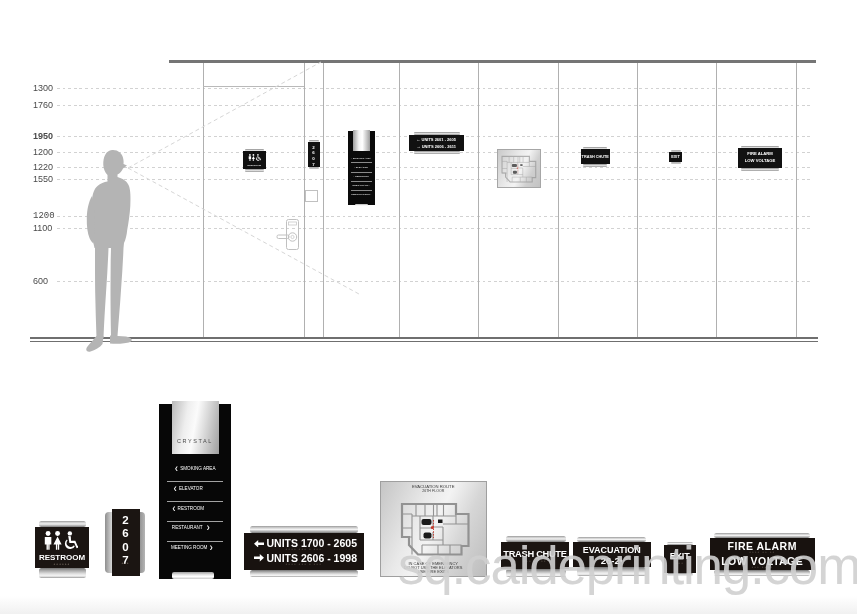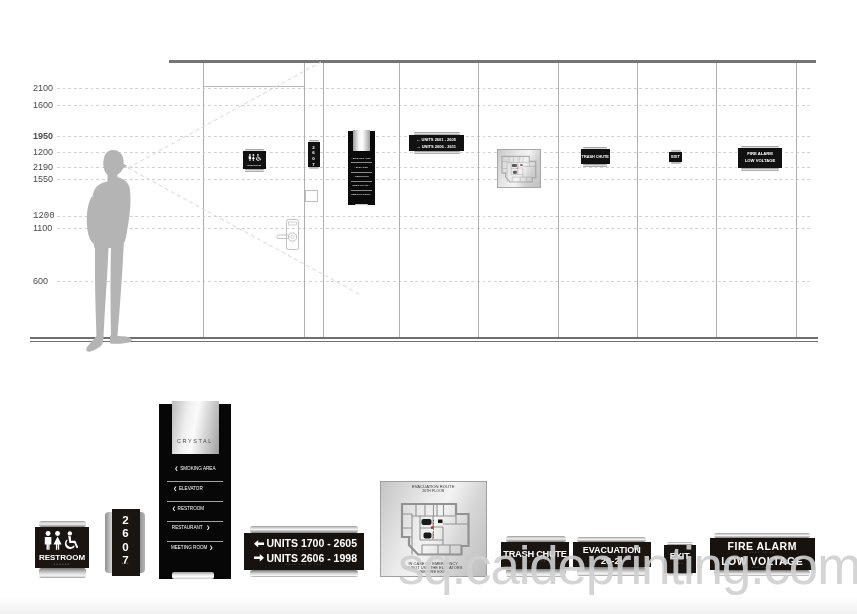--- a/index.html
+++ b/index.html
@@ -51,25 +51,25 @@
 <div class="dashline" style="left:57px;top:88px;width:755px;"></div>
 <div class="dashline" style="left:57px;top:105px;width:755px;"></div>
 <div class="dashline" style="left:57px;top:136px;width:755px;"></div>
 <div class="dashline" style="left:57px;top:152px;width:755px;"></div>
 <div class="dashline" style="left:57px;top:167px;width:755px;"></div>
 <div class="dashline" style="left:57px;top:179px;width:755px;"></div>
 <div class="dashline" style="left:57px;top:216px;width:755px;"></div>
 <div class="dashline" style="left:57px;top:228px;width:755px;"></div>
 <div class="dashline" style="left:57px;top:281px;width:755px;"></div>
 
-<div class="dimlbl" style="top:83px;">2100</div>
-<div class="dimlbl" style="top:100px;">1600</div>
+<div class="dimlbl" style="top:83px;">1300</div>
+<div class="dimlbl" style="top:100px;">1760</div>
 <div class="dimlbl" style="top:131px;font-weight:bold;">1950</div>
 <div class="dimlbl" style="top:147px;">1200</div>
-<div class="dimlbl" style="top:162px;">2190</div>
+<div class="dimlbl" style="top:162px;">1220</div>
 <div class="dimlbl" style="top:174px;">1550</div>
 <div class="dimlbl" style="top:211px;font-family:Liberation Mono, monospace;">1200</div>
 <div class="dimlbl" style="top:223px;">1100</div>
 <div class="dimlbl" style="top:276px;">600</div>
 
 <div class="vline" style="left:203px;top:63px;height:275px;"></div>
 
 <div class="vline" style="left:304px;top:63px;height:275px;"></div>
 
 <div class="vline" style="left:323px;top:63px;height:275px;"></div>

